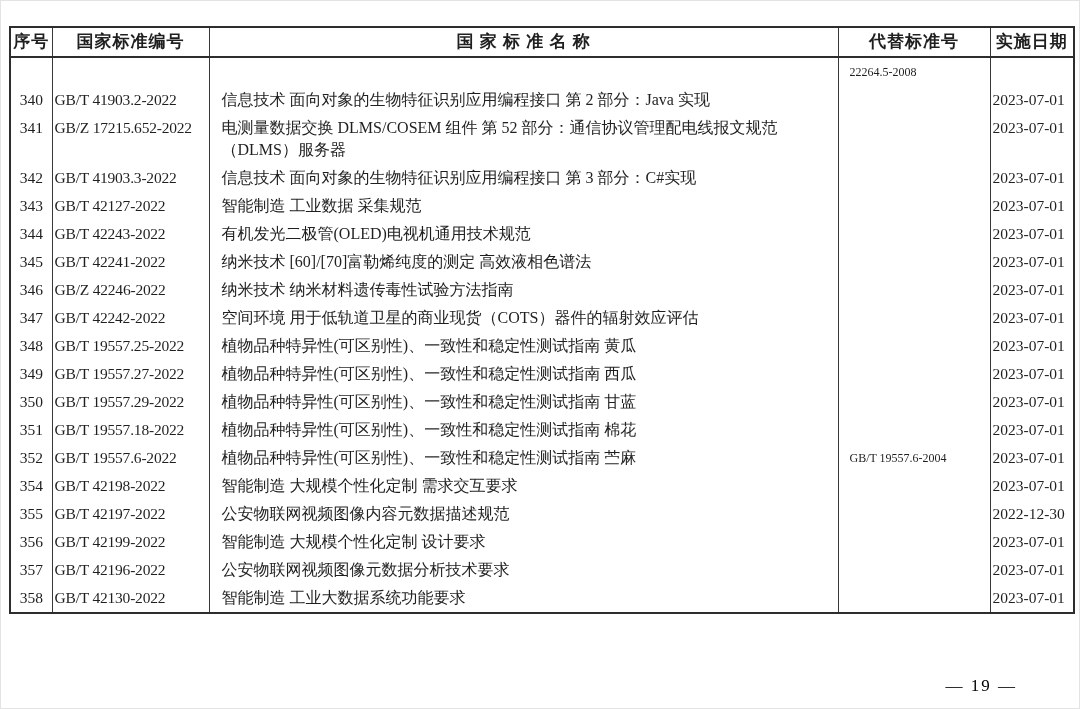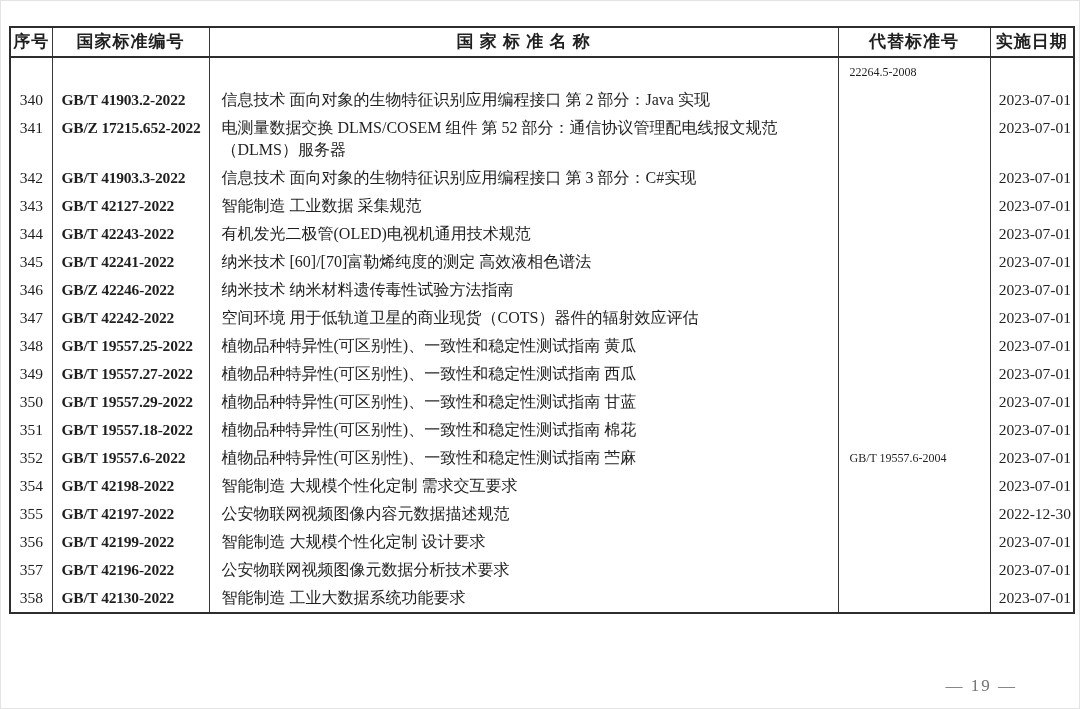--- a/index.html
+++ b/index.html
@@ -33,31 +33,31 @@
   .std-table thead th {
     border-bottom: 2px solid #2d2d2d;
     font-weight: 700;
     text-align: center;
     padding: 3px 2px;
     font-size: 17px;
     letter-spacing: 1px;
   }
   .std-table td { padding: 3px 6px; font-size: 16px; }
   td.c-seq  { text-align: center; padding-left: 2px; padding-right: 2px; font-size: 15.5px; }
-  td.c-code { padding-left: 9px; padding-right: 2px; white-space: nowrap; font-size: 15.5px; letter-spacing: -0.2px; font-weight: bold; }
+  td.c-code { padding-left: 2px; padding-right: 2px; white-space: nowrap; font-size: 15.5px; letter-spacing: -0.2px; }
   td.c-name { padding-left: 12px; padding-right: 14px; }
   td.c-repl { padding-left: 11px; padding-right: 18px; font-size: 12px; }
-  td.c-date { text-align: right; padding-left: 2px; padding-right: 2px; white-space: nowrap; font-size: 15.5px; }
+  td.c-date { text-align: left; padding-left: 2px; padding-right: 2px; white-space: nowrap; font-size: 15.5px; }
   .page-number {
     position: absolute;
     top: 675px;
     right: 62px;
     font-size: 17px;
     letter-spacing: 2px;
-    color: #737373;
+    color: #000000;
   }
 </style>
 </head>
 <body>
 
 <div class="page">
 
   <table class="std-table">
     <colgroup>
       <col style="width:42px">

